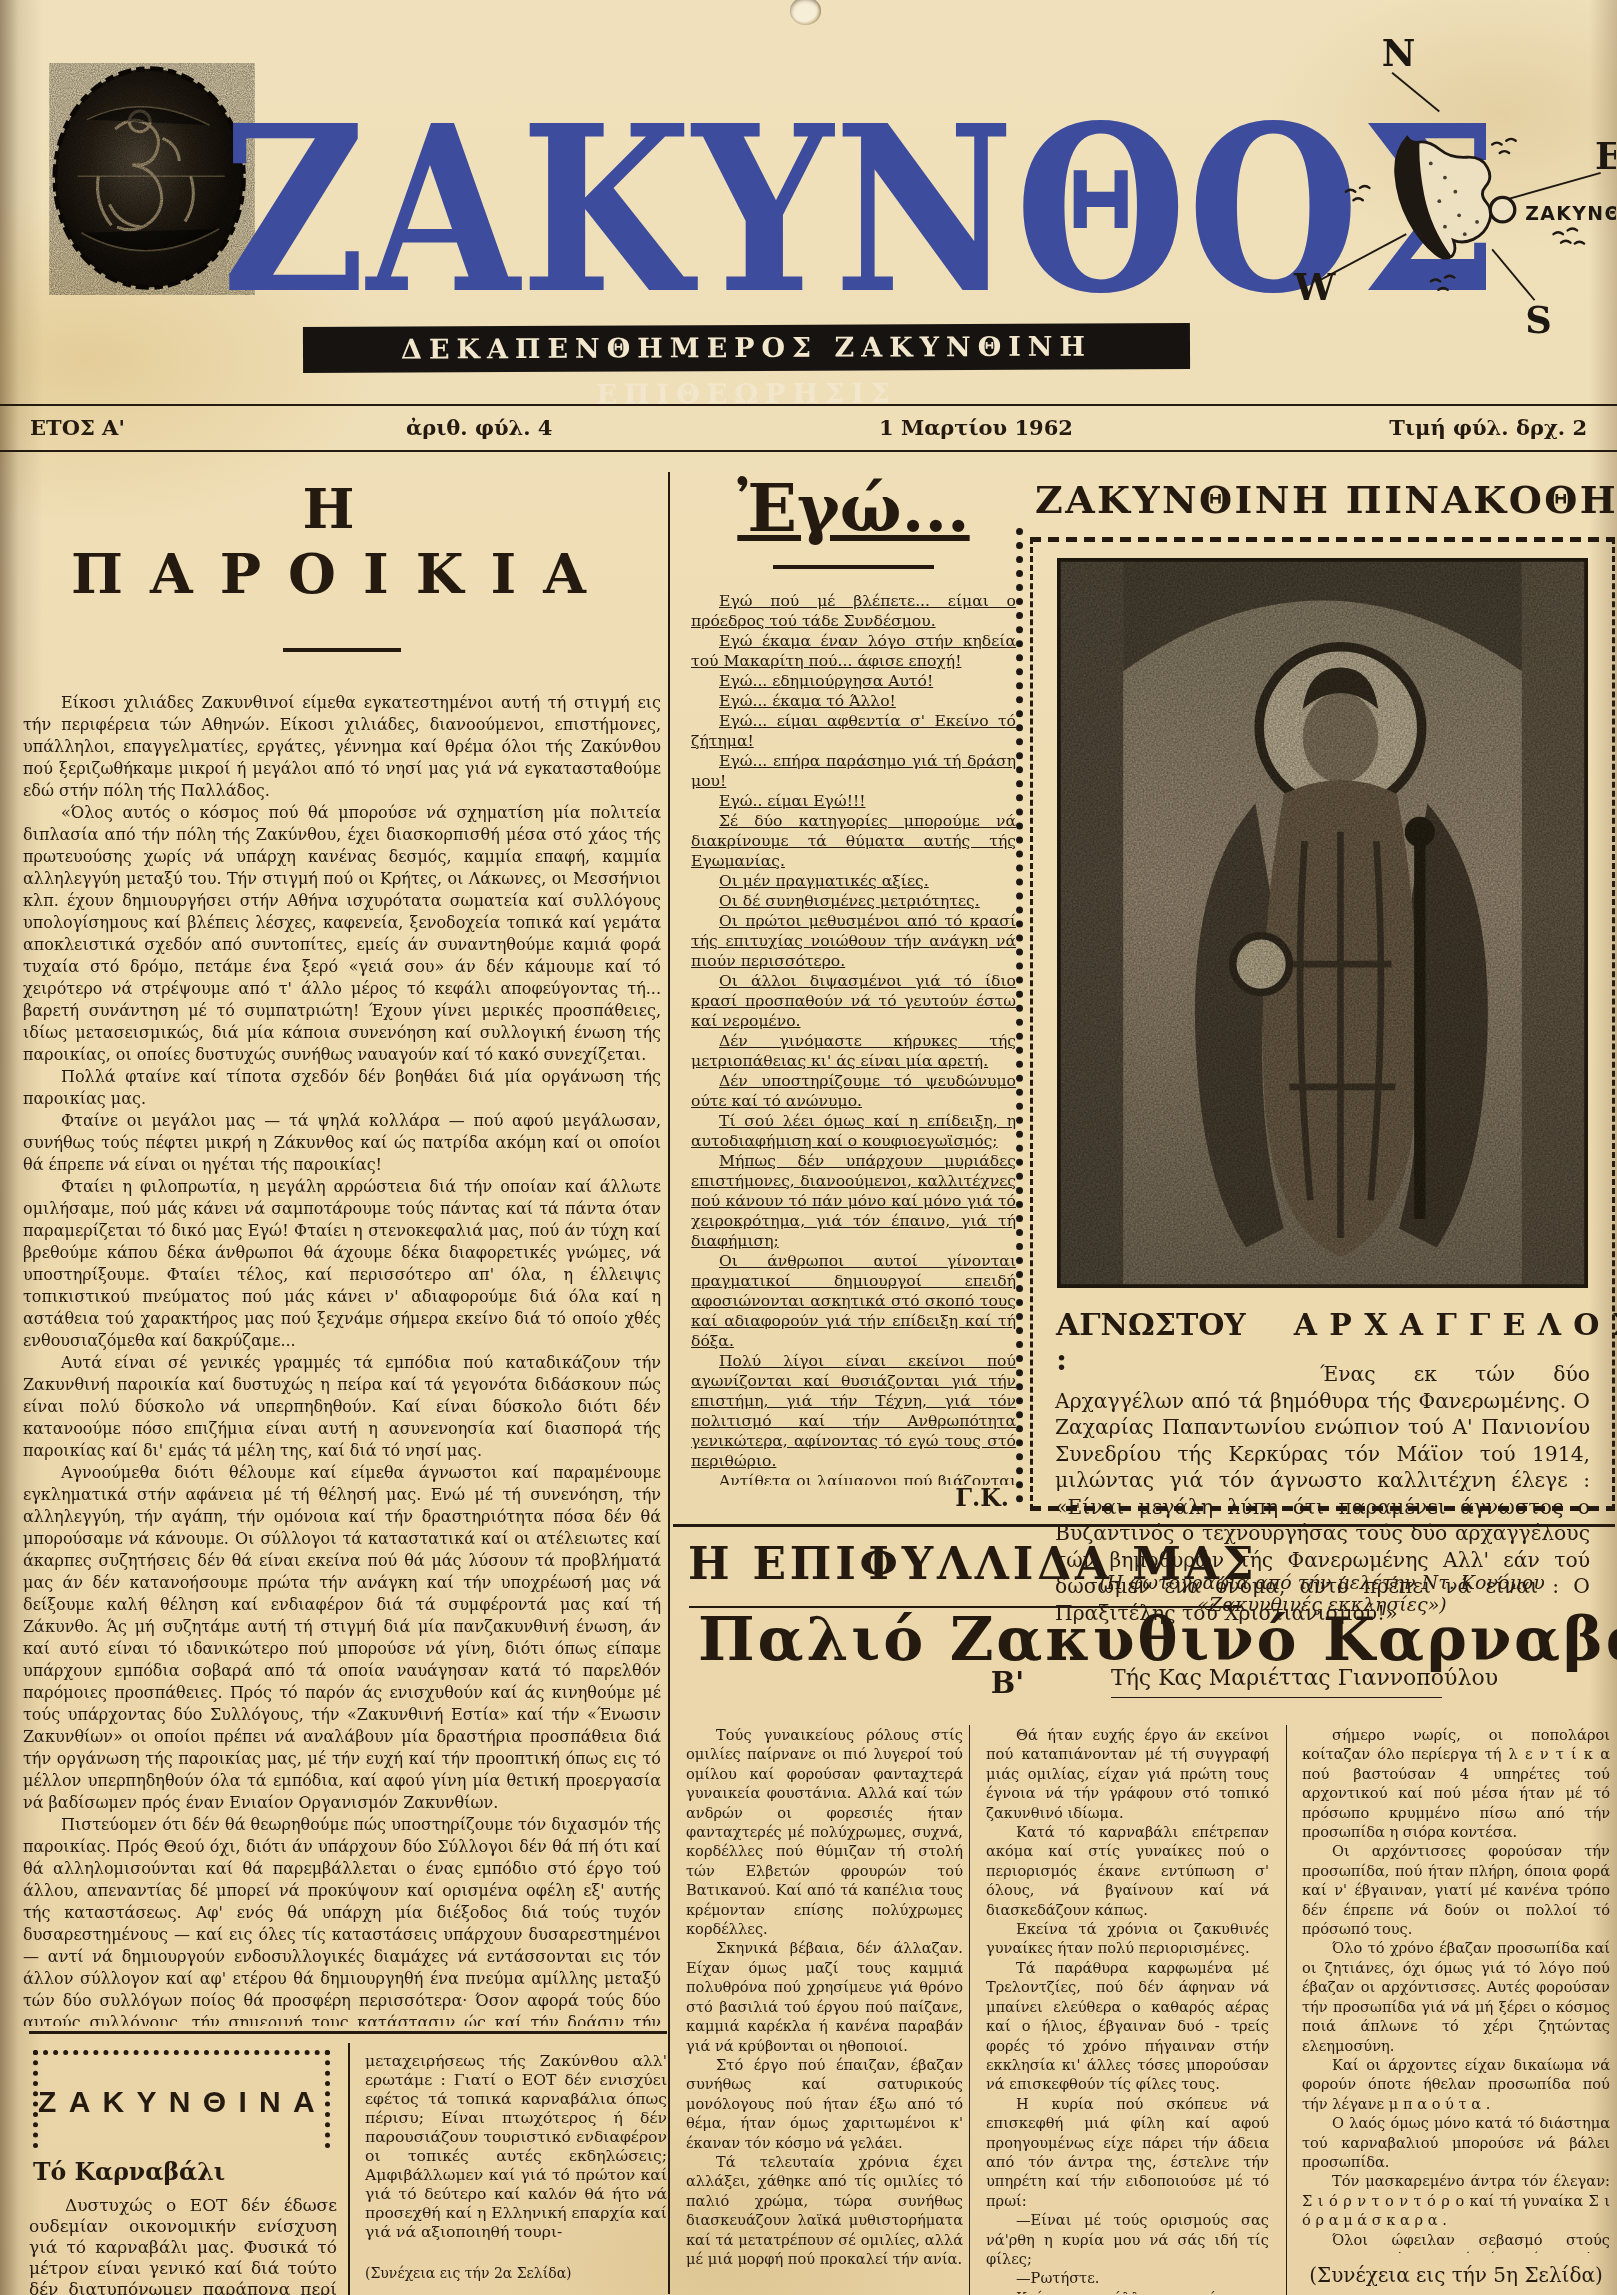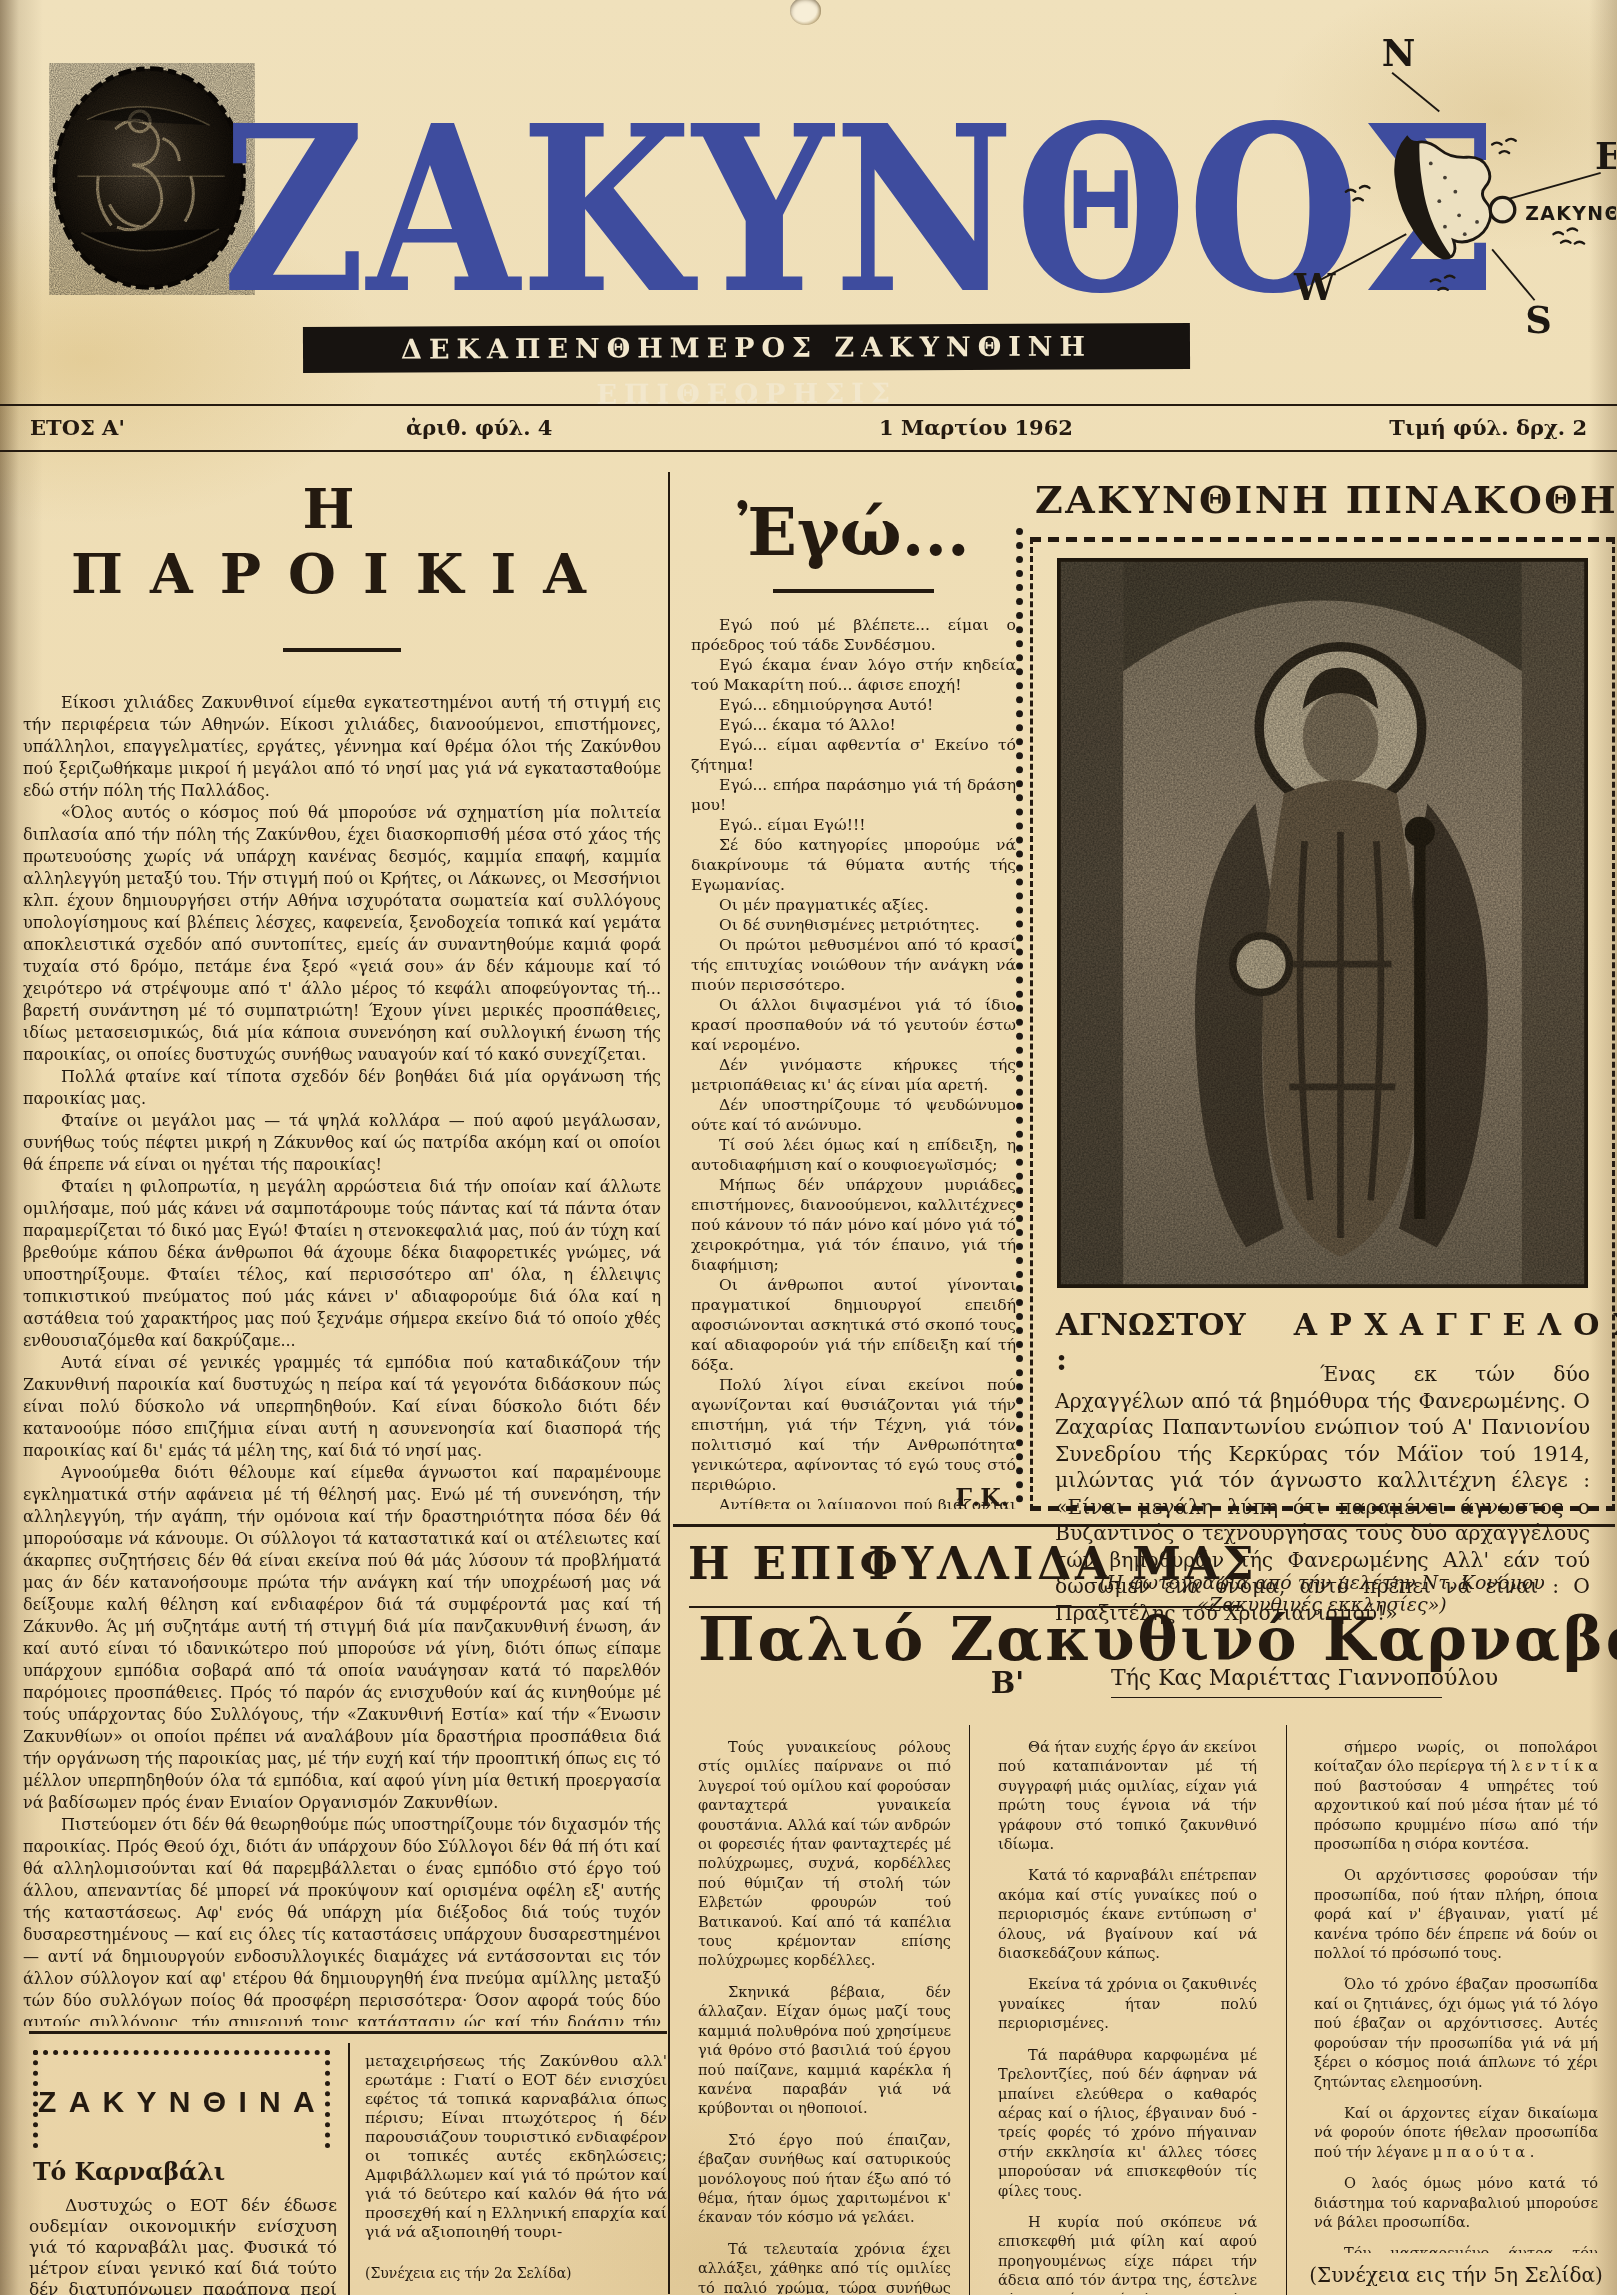--- a/index.html
+++ b/index.html
@@ -38,21 +38,21 @@
   .dl-price{left:1389px;width:198px;text-align:right;}
 
   
   .paroikia{left:23px;top:476px;width:638px;height:1550px;overflow:hidden;}
   .paroikia h2{margin:0;text-align:center;font-size:55px;letter-spacing:27px;font-weight:bold;}
   .paroikia .title-rule{width:118px;height:4.3px;background:#241a10;margin:42px auto 33px auto;}
   .paroikia .body{font-size:16px;line-height:22px;margin-top:40px;}
   .v-div-1{left:668px;top:472px;width:1.9px;height:1822px;}
 
   
-  .ego{left:691px;top:494px;width:325px;height:1015px;overflow:hidden;}
+  .ego{left:691px;top:470px;width:325px;height:1015px;overflow:hidden;text-decoration:underline;}
   .ego h2{margin:0;text-align:center;font-size:65px;font-weight:bold;}
   .ego .title-rule{width:161px;height:3.8px;background:#241a10;margin:19px auto 22px auto;}
   .ego .body{font-size:15.6px;line-height:20px;}
   .ego .body p{text-indent:28px;}
   .ego-sig{left:912px;top:1484px;width:97px;text-align:right;font-size:23.6px;font-weight:bold;}
   .bead-div{left:1016px;top:528px;width:0;height:975px;border-left:7px dotted #1e1812;}
 
   
   .pin-header{left:1035px;top:477px;width:580px;font-size:38px;font-weight:bold;letter-spacing:2.4px;text-align:left;white-space:nowrap;}
   .pin-box{left:1030px;top:538px;width:585px;height:972px;border-left:3.3px dashed #241a10;border-right:3.3px dashed #241a10;box-sizing:border-box;}
@@ -68,21 +68,21 @@
   .pin-credit{position:absolute;left:14px;top:1033px;width:550px;text-align:center;font-size:19px;font-style:italic;}
 
   
   .heavy-rule{left:673px;top:1524px;width:942px;height:3.3px;}
   .kicker{left:688px;top:1538px;width:614px;font-size:44px;font-weight:bold;letter-spacing:3.8px;white-space:nowrap;}
   .kicker-rule{left:689px;top:1606px;width:552px;height:1.9px;}
   .headline{left:698px;top:1604px;width:909px;text-align:center;font-size:60px;font-weight:bold;letter-spacing:2.8px;white-space:nowrap;}
   .part-label{left:979px;top:1666px;width:57px;font-size:29px;font-weight:bold;text-align:center;}
   .byline{left:1111px;top:1665px;width:331px;text-align:center;font-size:22px;border-bottom:1.9px solid #241a10;padding-bottom:6.6px;white-space:nowrap;}
   .carn-col{top:1725px;height:569px;overflow:hidden;font-size:14.6px;line-height:19.4px;}
-  .carn-col p{margin:12px;text-align:justify;text-indent:30px;}
+  .carn-col p{margin:0;text-align:justify;text-indent:30px;}
   .carn-1{left:686px;width:277px;}
   .carn-2{left:986px;width:283px;}
   .carn-3{left:1302px;width:308px;height:528px;}
   .carn-rule-a{left:969px;top:1725px;width:1.4px;height:570px;}
   .carn-rule-b{left:1286px;top:1725px;width:1.4px;height:570px;}
   .carn-cont{left:1302px;top:2263px;width:308px;text-align:center;font-size:20px;}
 
   
   .bl-rule{left:29px;top:2031px;width:638px;height:2.8px;}
   .zak-box{left:33px;top:2050px;width:287px;height:93px;border:5.2px dotted #241a10;border-bottom:none;

